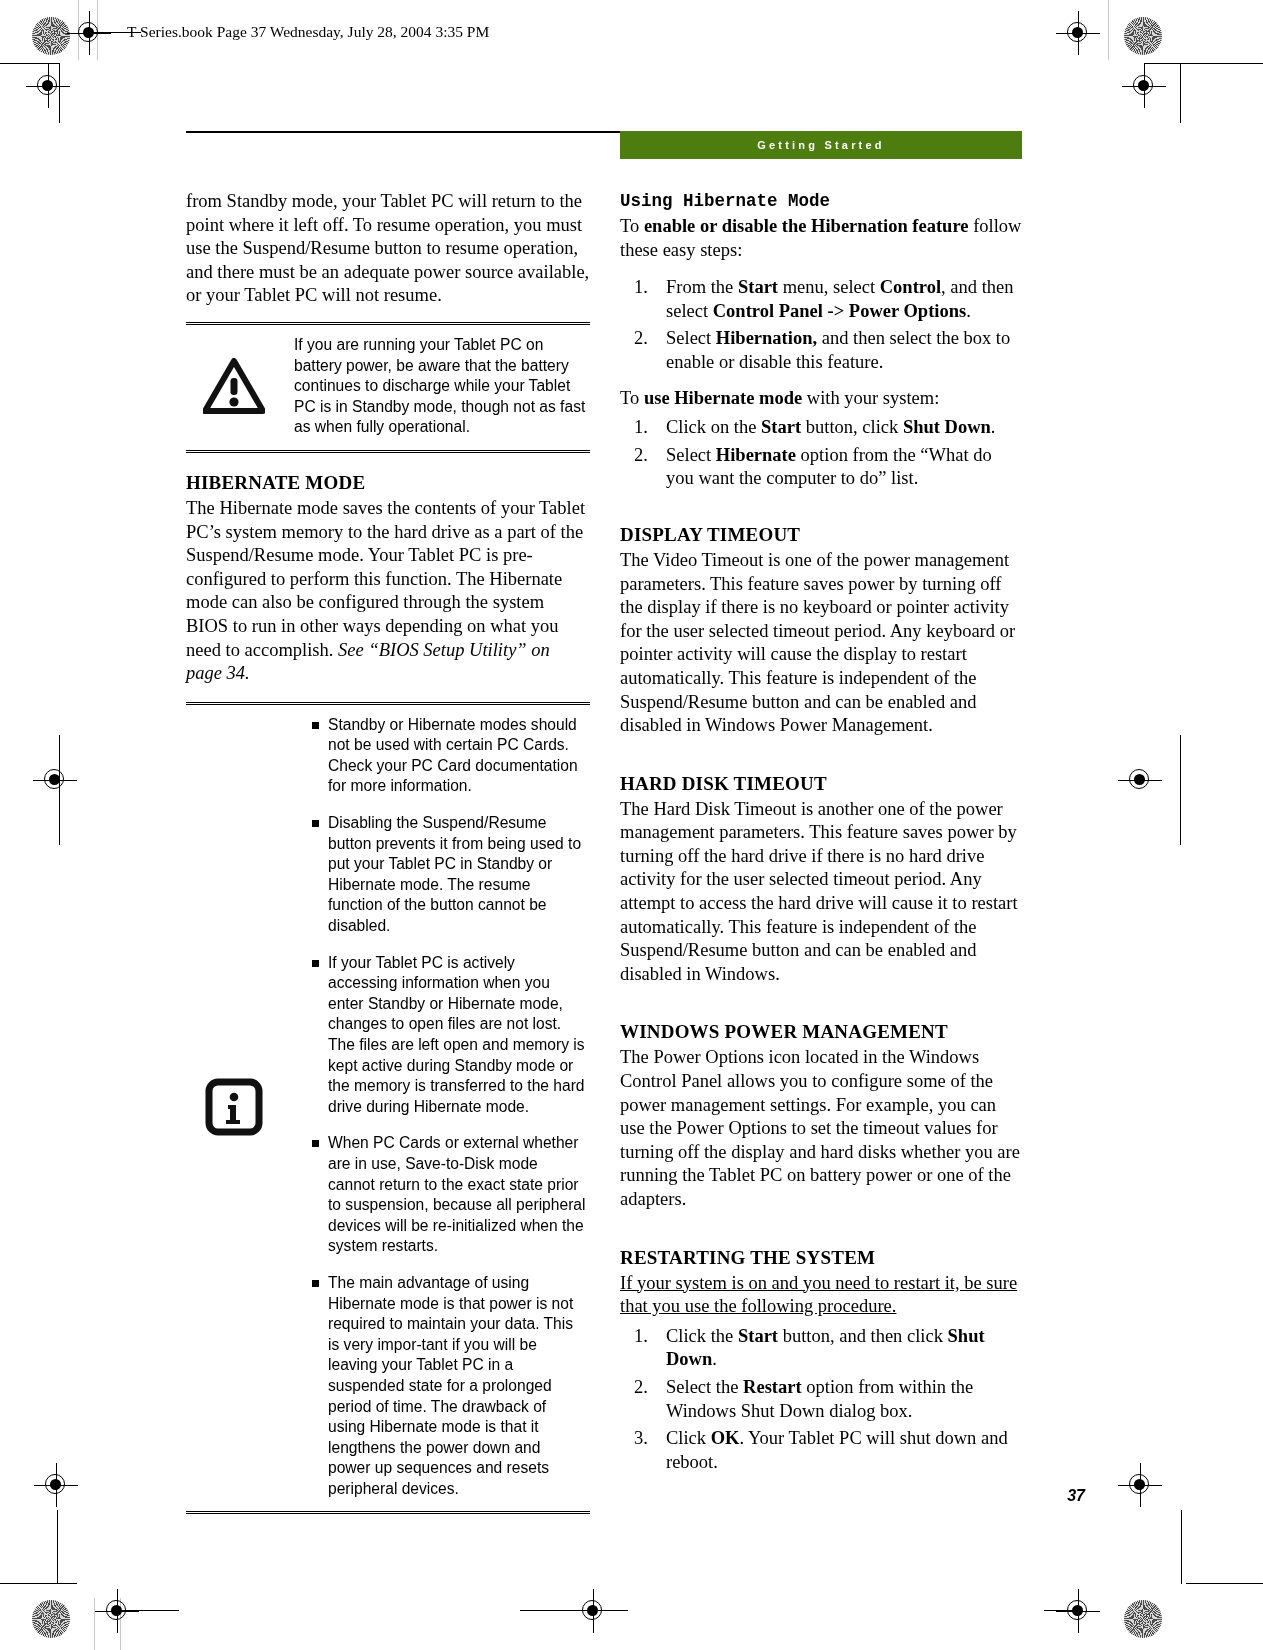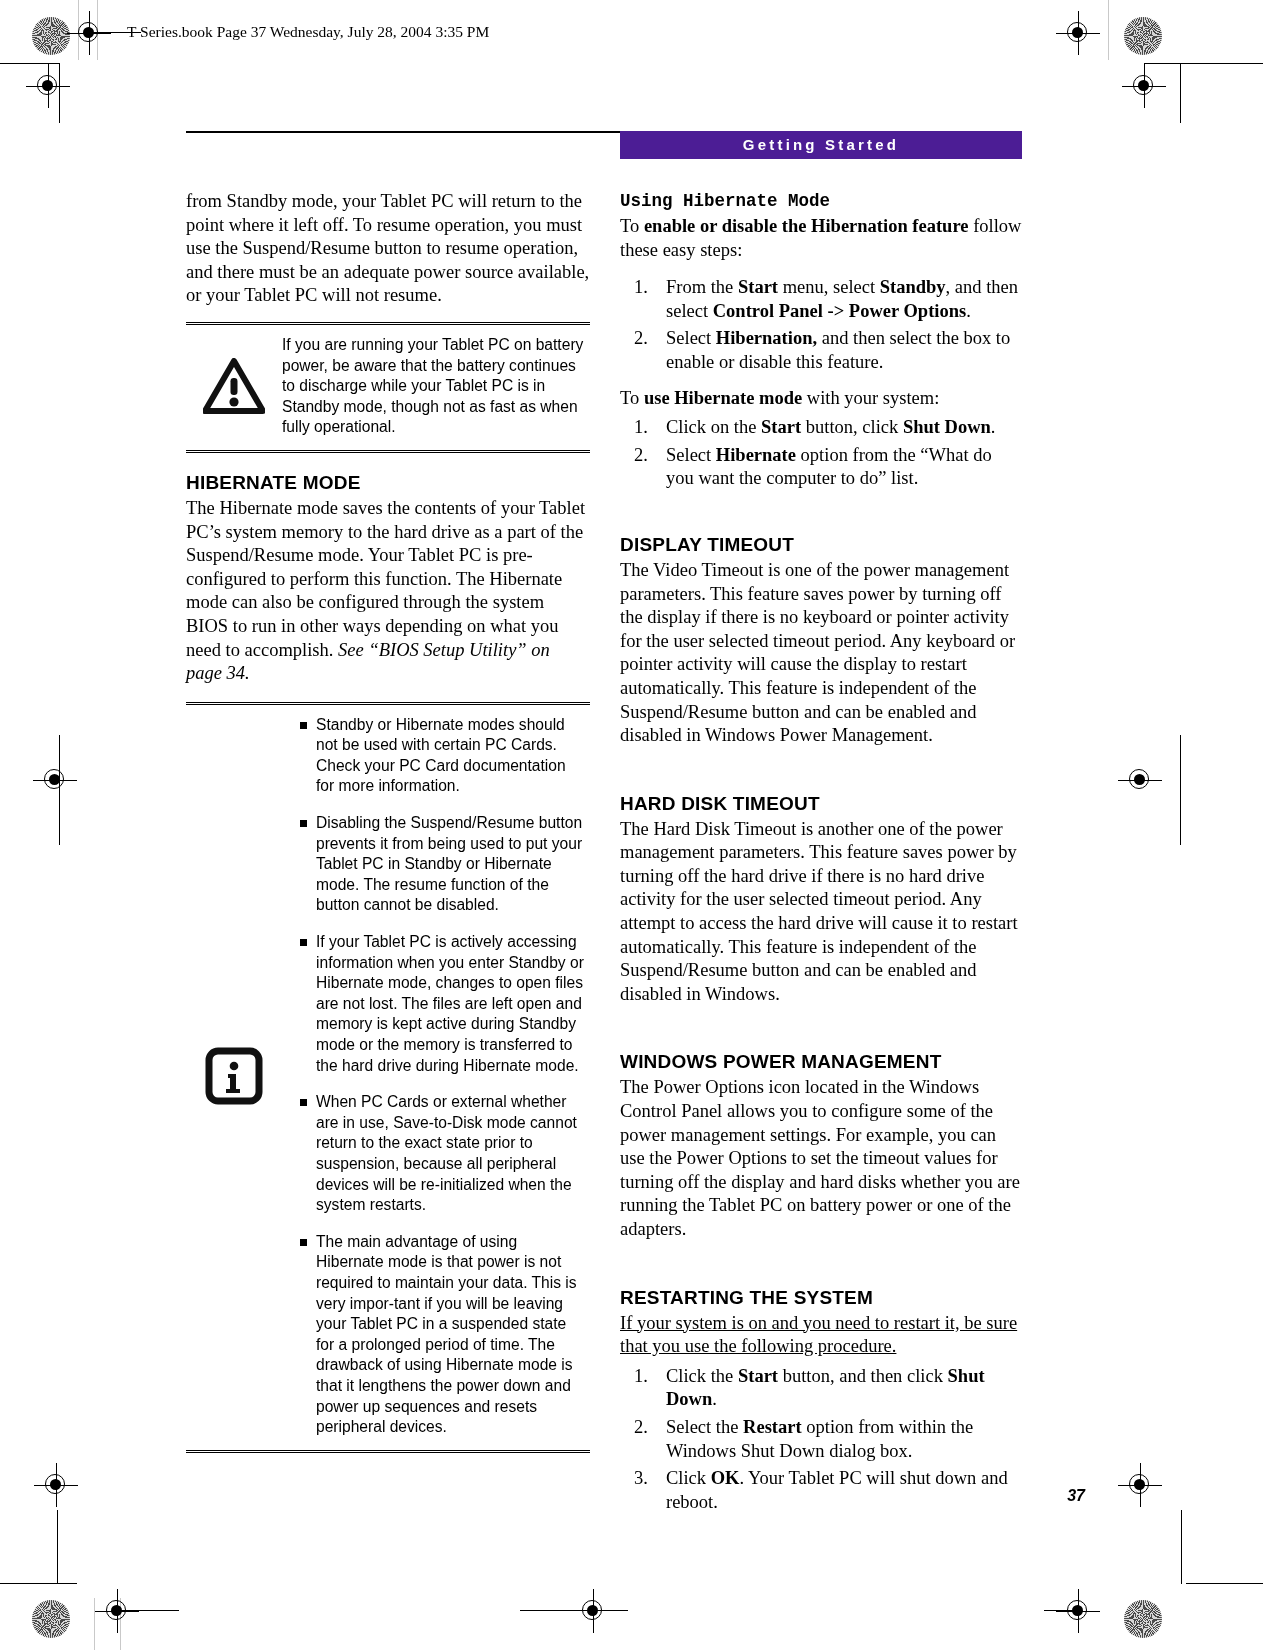--- a/index.html
+++ b/index.html
@@ -64,25 +64,25 @@
   }
   .hair-light { position:absolute; background:#c9c9c9; }
 
   
   .header-line {
     position: absolute;
     background: #000;
   }
   .section-bar {
     position: absolute;
-    background: #4c1d95;
+    background: #4d7c0f;
     color: #fff;
     font-family: "Liberation Sans", sans-serif;
     font-weight: bold;
-    font-size: 15px;
+    font-size: 11px;
     letter-spacing: 3.2px;
     text-align: center;
     line-height: 28px;
   }
 
   .col {
     position: absolute;
     top: 190px;
     width: 404px;
   }
@@ -91,44 +91,45 @@
 
   p.body {
     margin: 0 0 14px 0;
     font-size: 18.5px;
     line-height: 23.6px;
     text-align: left;
   }
   p.body.tight { margin-bottom: 0; }
 
   h2.head {
-    font-family: Liberation Sans, sans-serif;
+    font-family: Liberation Serif, serif;
     font-weight: bold;
     font-size: 19px;
-    margin: 10px 0 2px 0;
+    margin: 0 0 2px 0;
     letter-spacing: 0.2px;
     line-height: 24px;
   }
   h3.subhead {
     font-family: Liberation Mono, monospace;
     font-weight: bold;
     font-size: 17.5px;
     margin: 0 0 2px 0;
     line-height: 23px;
   }
   .spacer-before-head { height: 20px; }
 
   
   .notebox {
     border-top: 3px double #000;
     border-bottom: 3px double #000;
     padding: 10px 0 12px 0;
     margin: 14px 0 18px 0;
     display: flex;
     align-items: flex-start;
+    gap: 12px;
   }
   .notebox .iconcell {
     width: 96px;
     flex: 0 0 96px;
     display: flex;
     justify-content: center;
     align-items: center;
     align-self: center;
   }
   .notebox .notetext {
@@ -352,21 +353,21 @@
 
 </div>
 
 <div class="col col-right">
 
   <h3 class="subhead">Using Hibernate Mode</h3>
 
   <p class="body"><span>To </span><b>enable or disable the Hibernation feature</b><span> follow these easy steps:</span></p>
 
   <ol class="steps">
-      <li><span>From the </span><b>Start</b><span> menu, select </span><b>Standby</b><span>, and then select </span><b>Control Panel -&gt; Power Options</b><span>.</span></li>
+      <li><span>From the </span><b>Start</b><span> menu, select </span><b>Control</b><span>, and then select </span><b>Control Panel -&gt; Power Options</b><span>.</span></li>
       <li><span>Select </span><b>Hibernation,</b><span> and then select the box to enable or disable this feature.</span></li>
     </ol>
 
   <p class="body" style="margin-bottom:6px;"><span>To </span><b>use Hibernate mode</b><span> with your system:</span></p>
 
   <ol class="steps">
       <li><span>Click on the </span><b>Start</b><span> button, click </span><b>Shut Down</b><span>.</span></li>
       <li><span>Select </span><b>Hibernate</b><span> option from the “What do you want the computer to do” list.</span></li>
     </ol>
 

